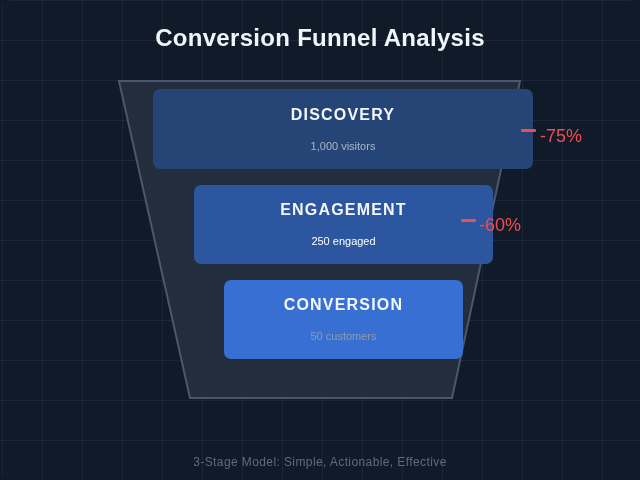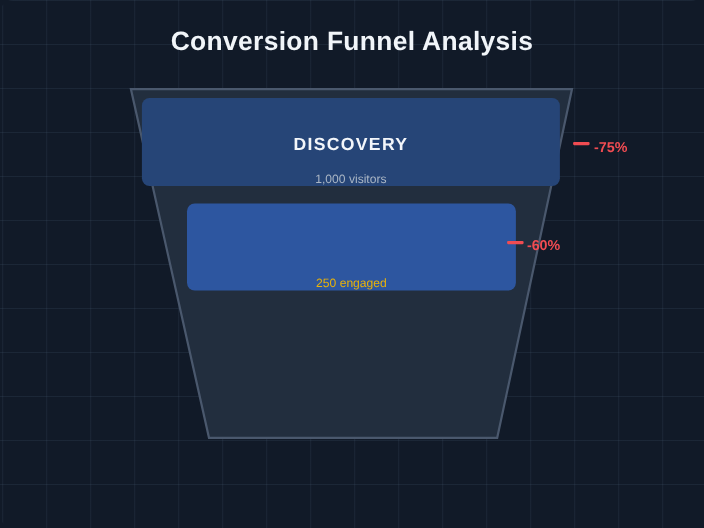--- a/index.html
+++ b/index.html
@@ -23,35 +23,36 @@
     position:absolute;left:0;top:24px;width:640px;
     text-align:center;
     font-size:24px;font-weight:bold;color:#f1f5f9;
     letter-spacing:0.3px;
   }
   .funnel-svg{position:absolute;left:0;top:0;}
   .funnel-poly{fill:#222e3e;stroke:#4a586d;stroke-width:2;stroke-linejoin:miter;}
   .stage{
     position:absolute;
     border-radius:7px;
-    display:flex;flex-direction:column;align-items:center;justify-content:flex-end;
+    display:flex;flex-direction:column;align-items:center;justify-content:center;
     gap:18px;
+    margin-left:24px;
   }
   .stage-discovery{left:129px;top:89px;width:380px;height:80px;}
   .stage-engagement{left:170px;top:185px;width:299px;height:79px;}
   .stage-conversion{left:200px;top:280px;width:239px;height:79px;}
   .stage-label{
     font-size:16px;font-weight:bold;color:#f3f6fa;letter-spacing:1.2px;
     line-height:1;
   }
   .stage-sub{font-size:11px;line-height:1;}
   .sub-0{color:#aab6c5;}
-  .sub-1{color:#eab308;}
+  .sub-1{color:#ffffff;}
   .sub-2{color:#8e9cae;}
-  .drop{position:absolute;font-size:13px;line-height:1;font-weight:bold;}
+  .drop{position:absolute;font-size:18px;line-height:1;font-weight:normal;}
   .drop-dash{position:absolute;height:3px;width:15px;border-radius:1px;}
   .dash-75{left:521px;top:129px;}
   .text-75{left:540px;top:127px;}
   .dash-80{left:461px;top:219px;}
   .text-80{left:479px;top:216px;}
   .badge{
     position:absolute;left:250px;top:379px;width:142px;height:39px;
     border-radius:20px;
     display:flex;align-items:center;justify-content:center;
     font-size:18px;font-weight:bold;
@@ -72,25 +73,31 @@
   <svg class="funnel-svg" width="640" height="480" aria-hidden="true">
     <polygon class="funnel-poly" points="119,81 520,81 452,398 190,398"></polygon>
   </svg>
 
   <div class="stage stage-discovery" style="background: rgb(38, 69, 119);">
     <div class="stage-label">DISCOVERY</div>
     <div class="stage-sub sub-0">1,000 visitors</div>
   </div>
 
   <div class="stage stage-engagement" style="background: rgb(45, 86, 160);">
+    <div class="stage-label">ENGAGEMENT</div>
     <div class="stage-sub sub-1">250 engaged</div>
   </div>
 
+  <div class="stage stage-conversion" style="background: rgb(56, 111, 210);">
+    <div class="stage-label">CONVERSION</div>
+    <div class="stage-sub sub-2">50 customers</div>
+  </div>
 
   <div class="drop-dash dash-75" style="background: rgb(241, 76, 82);"></div>
   <div class="drop text-75" style="color: rgb(241, 76, 82);">-75%</div>
 
   <div class="drop-dash dash-80" style="background: rgb(241, 76, 82);"></div>
   <div class="drop text-80" style="color: rgb(241, 76, 82);">-60%</div>
 
 
+  <div class="footer">3-Stage Model: Simple, Actionable, Effective</div>
 
 </div>
 
 </body></html>

